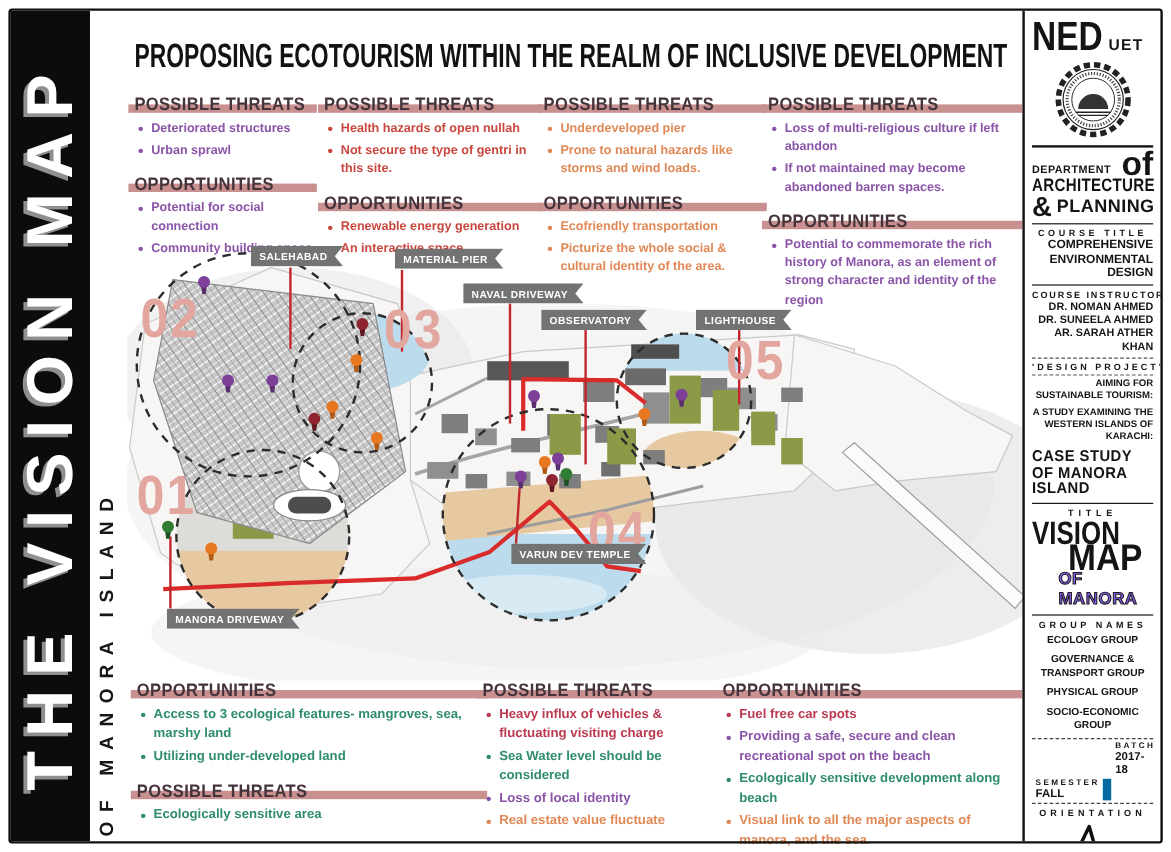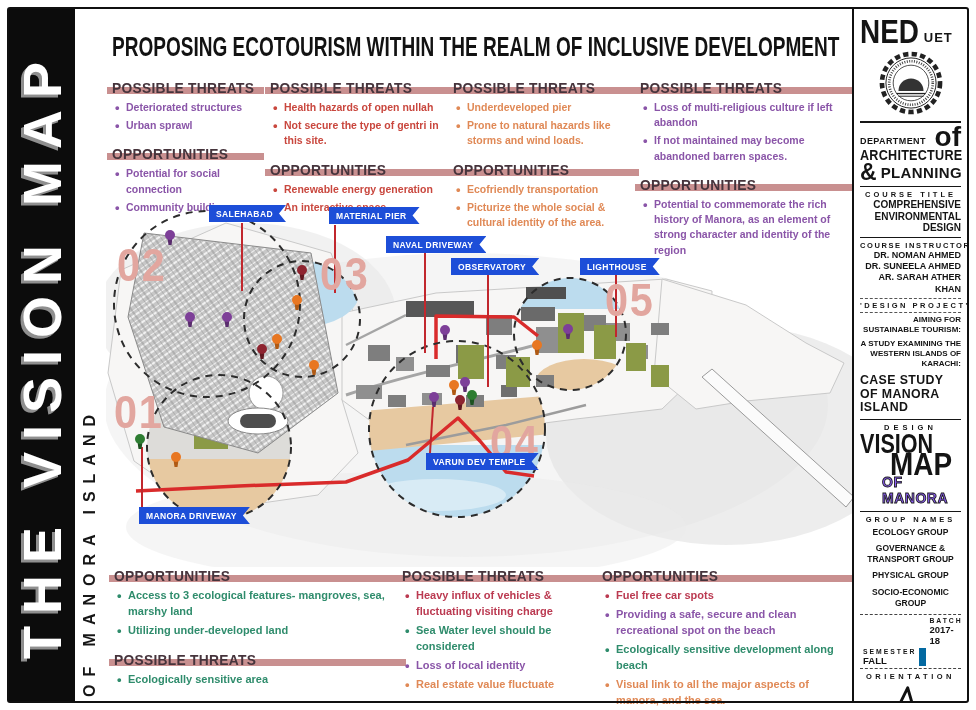--- a/index.html
+++ b/index.html
@@ -40,21 +40,21 @@
   .tc3{left:347px;width:186px;} .tc4{left:534px;width:212px;}
 
   .bottom{position:absolute;top:556px;left:0;right:0;}
   .bcol{position:absolute;top:0;}
   .bc1{left:8px;width:292px;} .bc2{left:296px;width:196px;} .bc3{left:496px;width:252px;}
   .bottom ul.blist li{font-size:11px;}
 
   
   .map{position:absolute;left:0;top:186px;width:748px;height:372px;}
   .map svg{position:absolute;inset:0;}
-  .flag{position:absolute;background:#1d4ed8;color:#fff;font-size:8.5px;font-weight:700;
+  .flag{position:absolute;background:#737373;color:#fff;font-size:8.5px;font-weight:700;
     letter-spacing:.4px;padding:3.5px 13px 3.5px 7px;white-space:nowrap;
     clip-path:polygon(0 0,100% 0,calc(100% - 7px) 50%,100% 100%,0 100%);
     box-shadow:0 1px 2px rgba(0,0,0,.25);}
   .znum{position:absolute;color:#e2a69f;font-size:46px;font-weight:800;line-height:1;
     letter-spacing:2px;transform:scaleX(.9);transform-origin:left;}
 
   
   .sidebar{position:absolute;top:9px;bottom:9px;right:9px;width:115px;border-left:2px solid #101010;
     background:#fff;box-sizing:border-box;padding:6px 6px 4px 6px;display:flex;flex-direction:column;
     color:#141414;overflow:hidden;}
@@ -475,21 +475,21 @@
     <div class="rblock iname">AR. SARAH ATHER KHAN</div>
 
     <div class="sp" style="border-top:1px dashed #555;border-bottom:1px dashed #555;padding:2px 0;margin-top:3px;letter-spacing:2.5px;">'DESIGN PROJECT'</div>
 
     <div class="small-right">AIMING FOR SUSTAINABLE TOURISM:</div>
     <div class="small-right">A STUDY EXAMINING THE WESTERN ISLANDS OF KARACHI:</div>
 
     <div class="case">CASE STUDY OF MANORA ISLAND</div>
     <div class="sb-rule thin"></div>
 
-    <div class="sp" style="letter-spacing:4px;">DESIGN</div>
+    <div class="sp" style="letter-spacing:4px;">TITLE</div>
     <div class="vis">VISION</div>
     <div class="mapw">MAP</div>
     <div><span class="ofman">OF MANORA</span></div>
     <div class="sb-rule thin" style="margin-top:4px;"></div>
 
     <div class="sp">GROUP NAMES</div>
     <div class="group">ECOLOGY GROUP</div>
     <div class="group">GOVERNANCE &amp; TRANSPORT GROUP</div>
     <div class="group">PHYSICAL GROUP</div>
     <div class="group">SOCIO-ECONOMIC GROUP</div>

